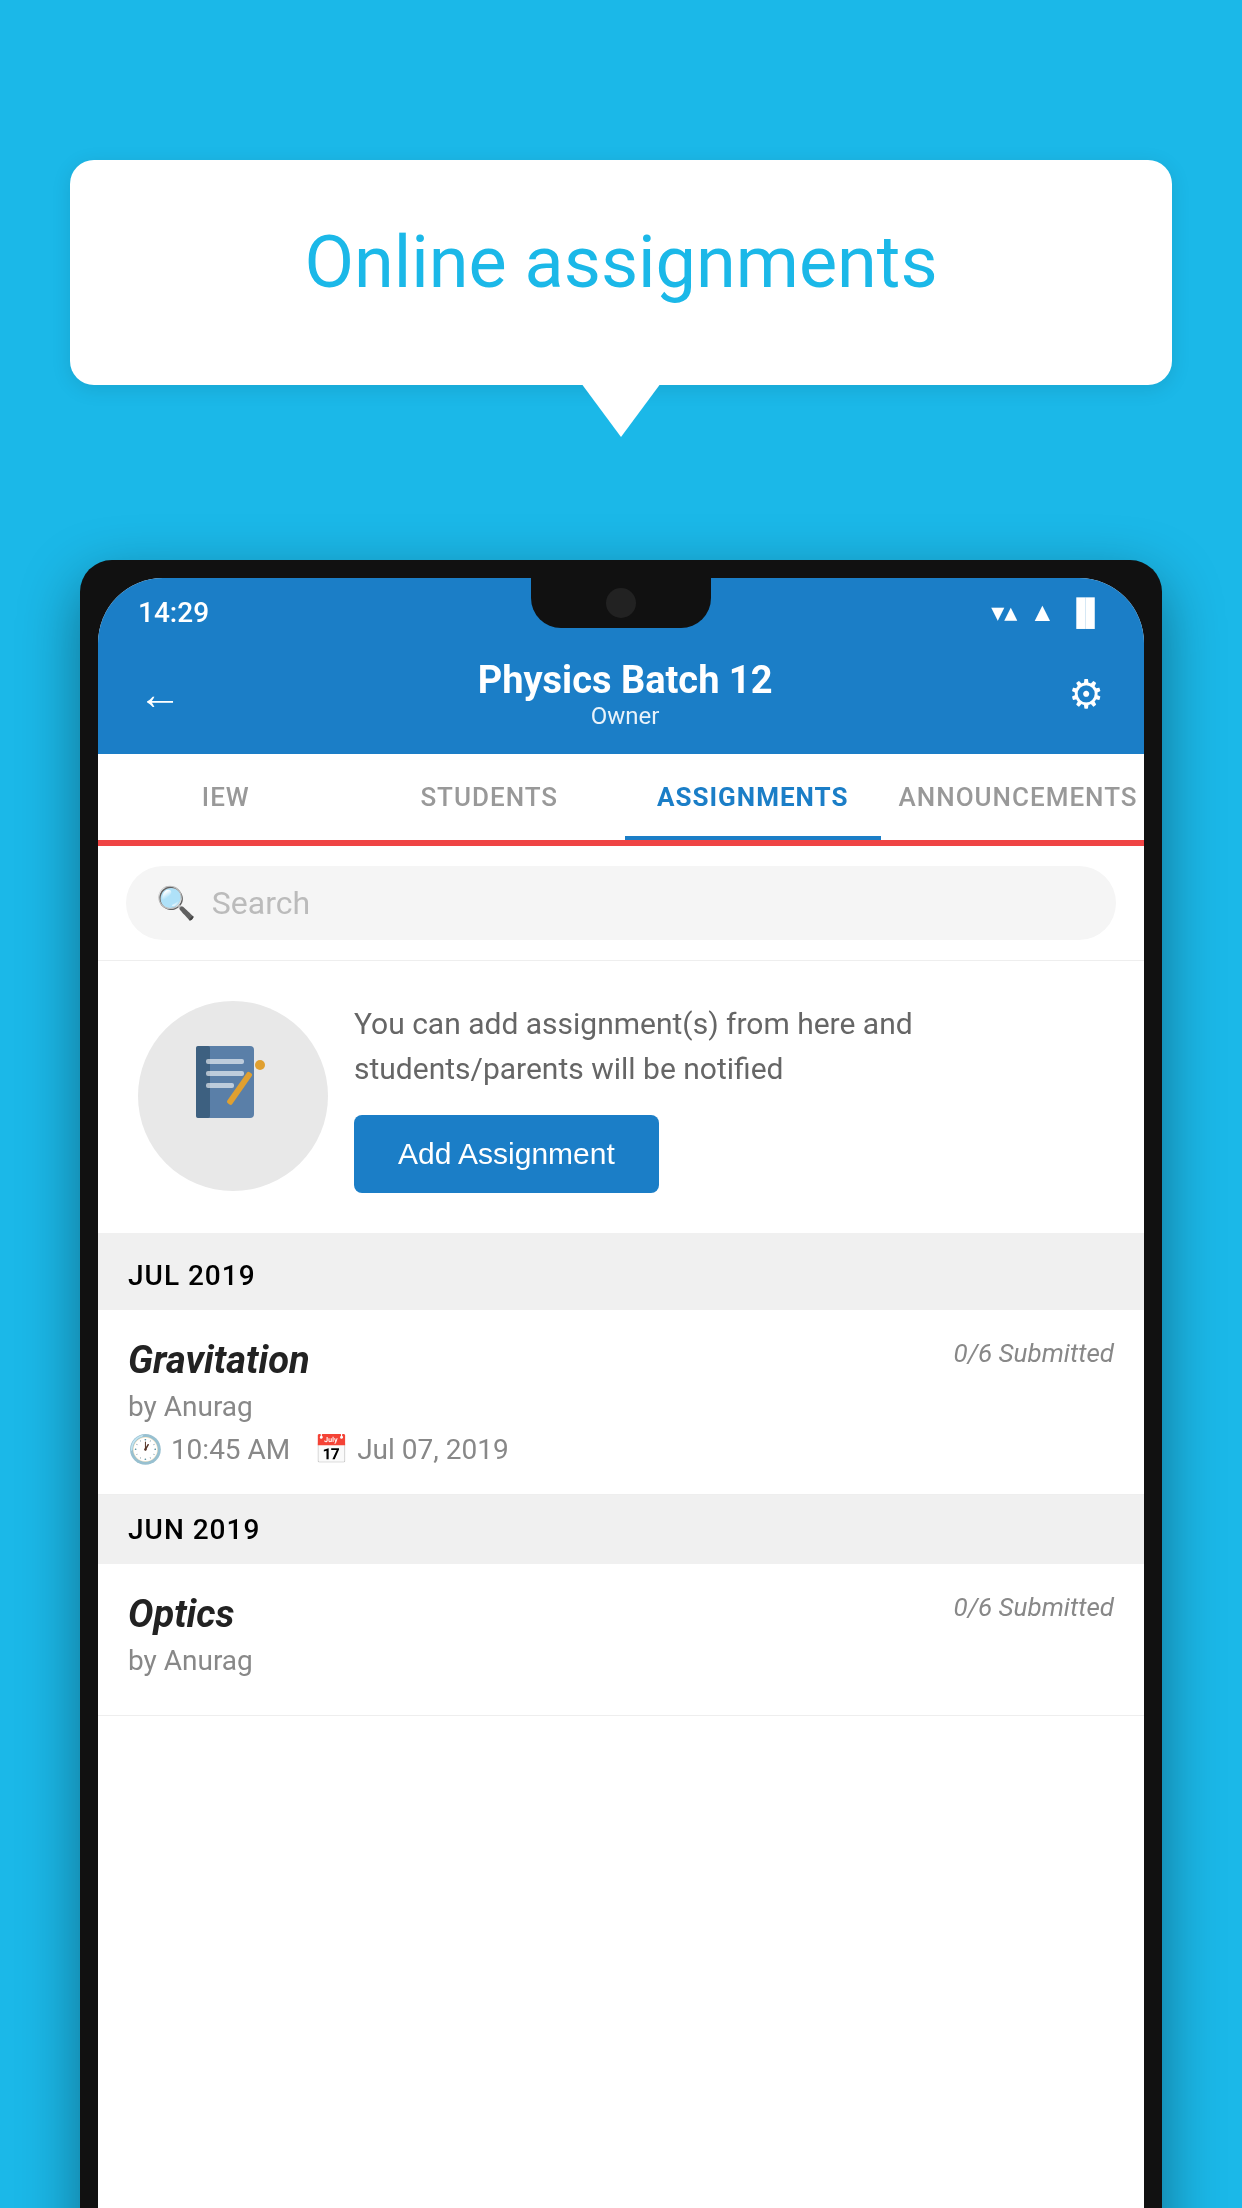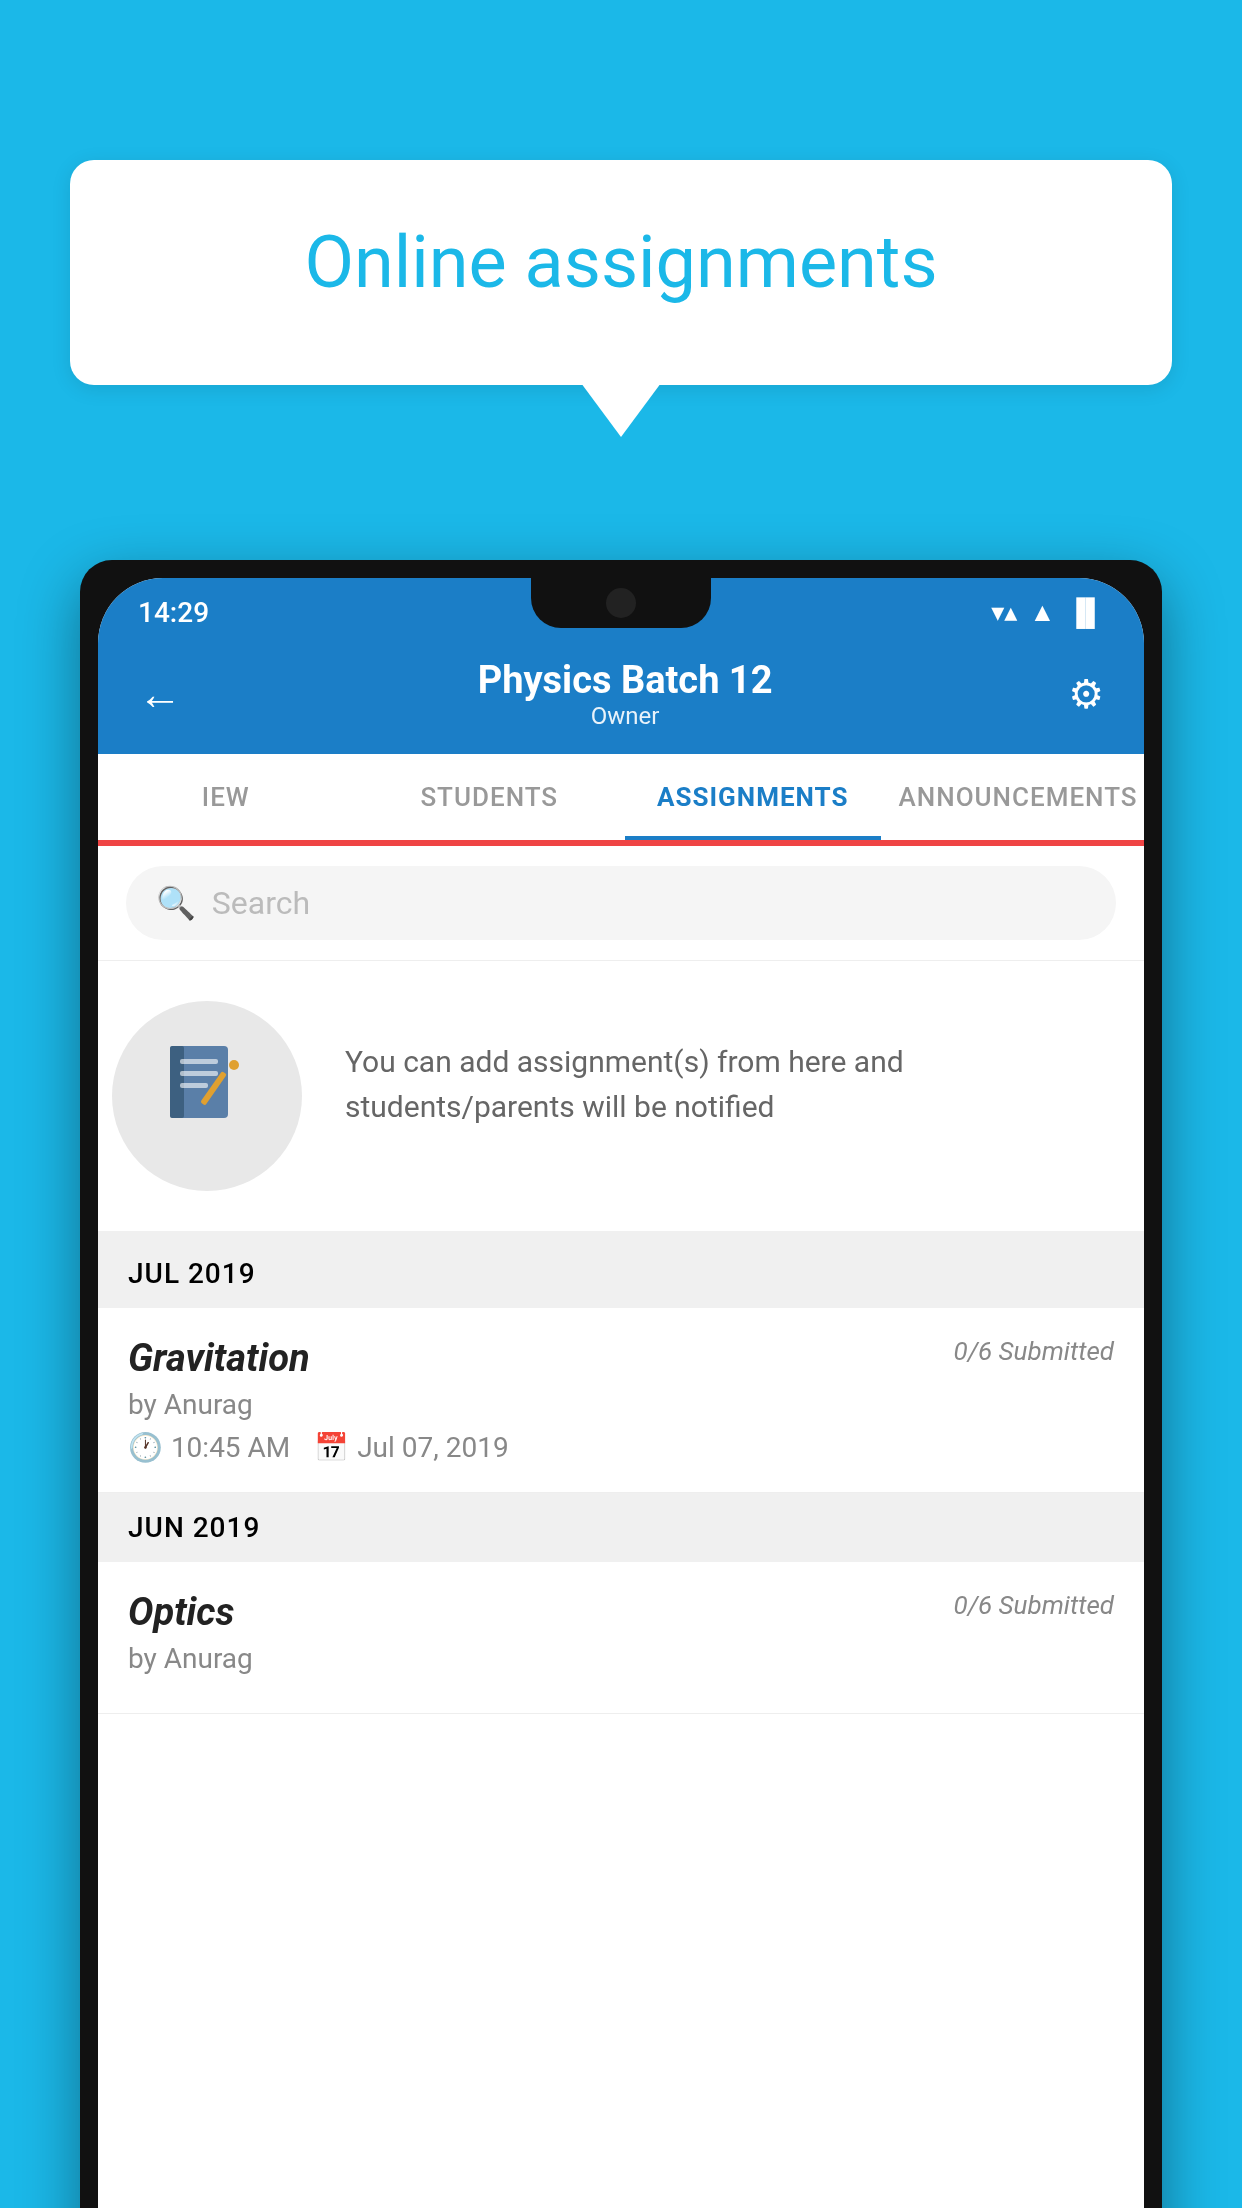--- a/index.html
+++ b/index.html
@@ -233,25 +233,25 @@
     }
 
     .search-placeholder {
       color: #bbb;
       font-size: 32px;
     }
 
     
     .promo-area {
       display: flex;
-      align-items: center;
-      padding: 40px 14px;
+      align-items: flex-start;
+      padding: 40px 40px;
       background: white;
       border-bottom: 8px solid #f0f0f0;
-      gap: 43px;
+      gap: 26px;
     }
 
     .promo-icon-circle {
       width: 190px;
       height: 190px;
       border-radius: 50%;
       background: #e8e8e8;
       display: flex;
       align-items: center;
       justify-content: center;
@@ -416,20 +416,21 @@
               <rect x="18" y="18" width="38" height="5" rx="2" fill="white" opacity="0.6"></rect>
               <rect x="18" y="30" width="38" height="5" rx="2" fill="white" opacity="0.6"></rect>
               <rect x="18" y="42" width="28" height="5" rx="2" fill="white" opacity="0.6"></rect>
               <rect x="60" y="30" width="6" height="38" rx="2" fill="#e0a030" transform="rotate(35 60 30)"></rect>
               <circle cx="72" cy="24" r="5" fill="#e0a030"></circle>
             </svg>
           </span>
         </div>
         <div class="promo-content">
           <div class="promo-text">You can add assignment(s) from here and students/parents will be notified</div>
+          <button class="add-assignment-btn">Add Assignment</button>
         </div>
       </div>
 
       <div class="section-header">JUL 2019</div>
       <div class="assignment-item">
         <div class="assignment-row-top">
           <span class="assignment-title">Gravitation</span>
           <span class="assignment-submitted">0/6 Submitted</span>
         </div>
         <div class="assignment-by">by Anurag</div>

